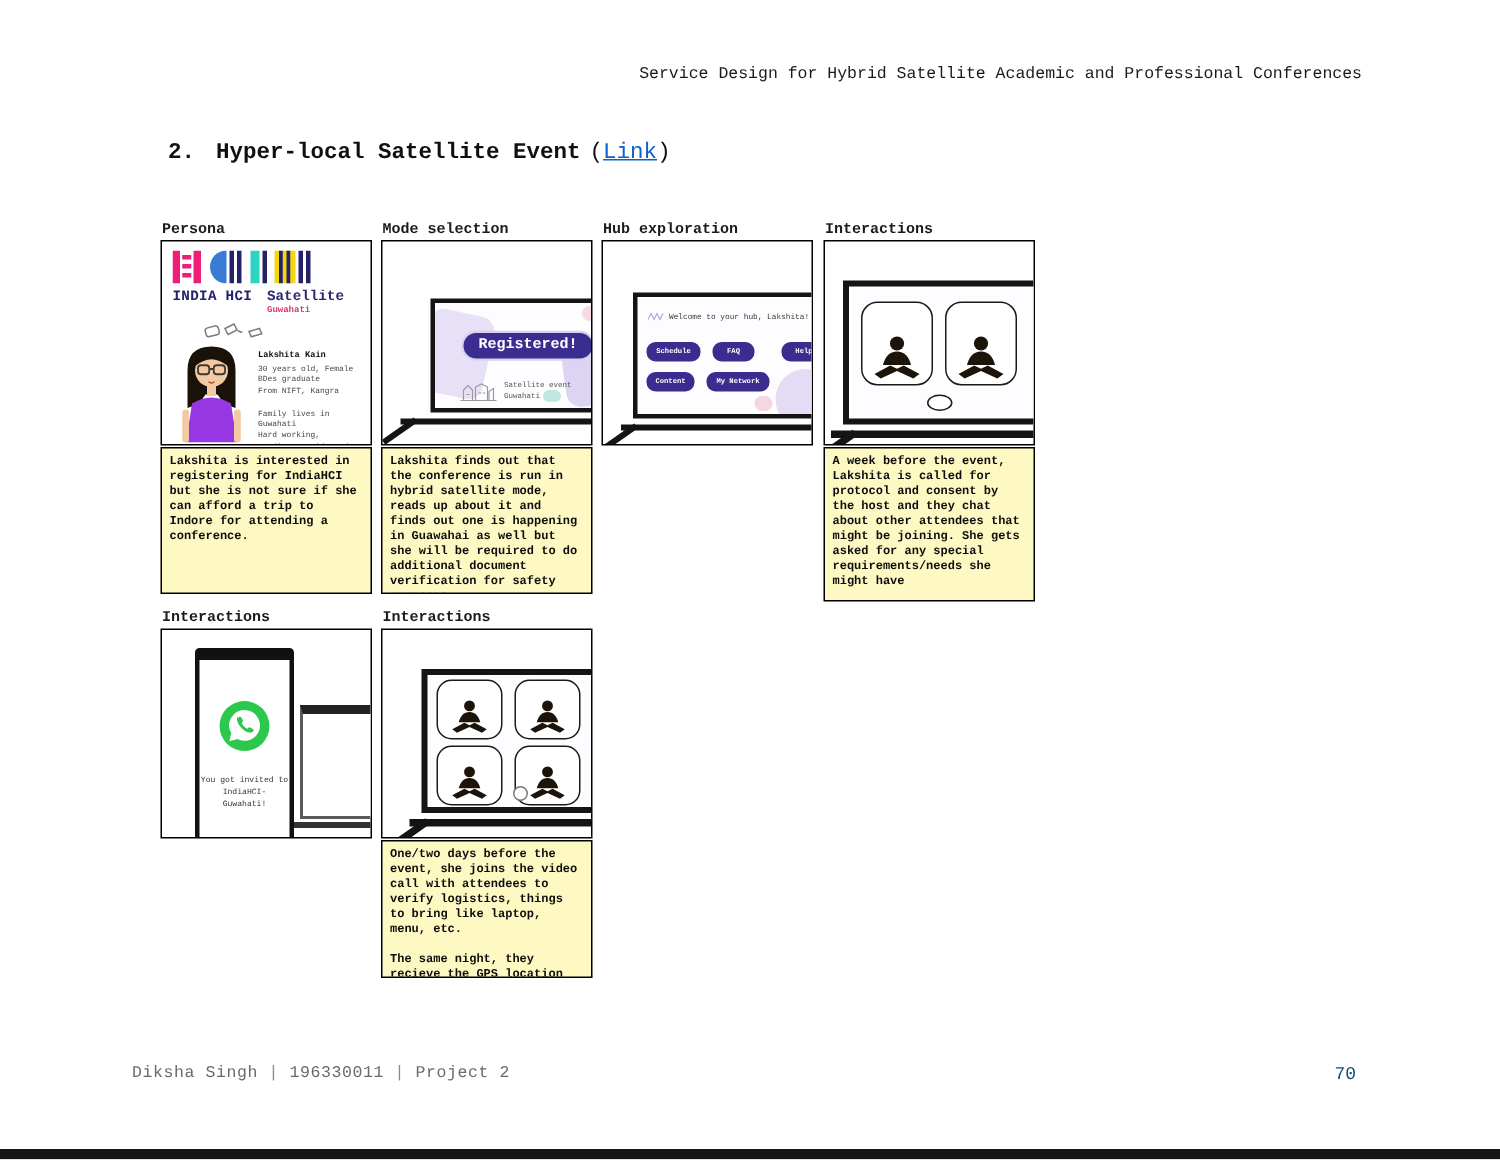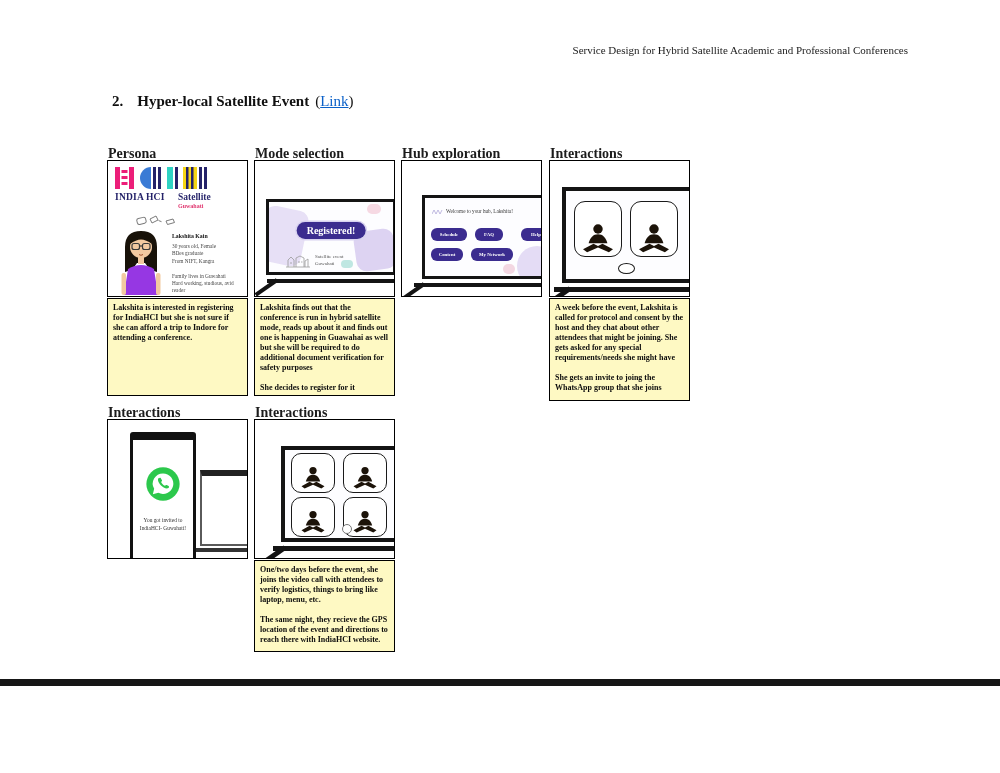--- a/index.html
+++ b/index.html
@@ -1,35 +1,35 @@
 <!DOCTYPE html>
 <html><head>
 <meta charset="utf-8">
 <style>
   * { margin:0; padding:0; box-sizing:border-box; }
   html,body { background:#fff; }
   .page {
-    position:relative; width:1000px; height:686px; background:#ffffff;
-    font-family:Liberation Serif, serif; overflow:hidden;
+    position:relative; width:1000px; height:773px; background:#ffffff;
+    font-family:Liberation Mono, monospace; overflow:hidden;
   }
   .doc-header {
     position:absolute; top:44px; right:92px;
     font-size:11px; color:#1a1a1a;
   }
   .doc-heading {
     position:absolute; top:93px; left:112px;
     font-size:15px; font-weight:700; color:#101010;
   }
   .doc-heading .num { margin-right:14px; }
   .doc-heading .paren { font-weight:400; margin-left:6px; }
   .doc-heading .paren2 { font-weight:400; }
   .doc-heading a.link { color:#0b61c9; text-decoration:underline; font-weight:400; cursor:pointer; }
 
   .panel { position:absolute; width:141px; }
-  .panel-label { font-size:14px; font-weight:700; color:#1c1c1c; margin:0 0 1px 1px; line-height:10px; }
+  .panel-label { font-size:10px; font-weight:700; color:#1c1c1c; margin:0 0 1px 1px; line-height:10px; }
   .art { position:relative; border:1px solid #000; background:#fff; overflow:hidden;padding-left:40px; }
   .caption {
     border:1px solid #000; margin-top:1px; padding:4px 5px;
     font-size:8px; font-weight:700; line-height:1.25; color:#0d0d0d;
     white-space:pre-line; overflow:hidden; background:#fef9c3;
   }
 
   
   .lap-screen { position:absolute; border:3px solid #141414; background:#fdfdff; overflow:hidden; }
   .hinge { position:absolute; background:#141414; height:4px; }
@@ -147,21 +147,21 @@
 
 Family lives in Guwahati
 Hard working, studious, avid reader</div>
     </div>
     <div class="caption" style="height:98px;">Lakshita is interested in registering for IndiaHCI but she is not sure if she can afford a trip to Indore for attending a conference.</div>
   </div>
 
   <div class="panel" style="left:254px; top:149px;">
     <div class="panel-label">Mode selection</div>
     <div class="art" style="height:137px;">
-      <div class="lap-screen" style="left:11px; top:38px; width:130px; height:76px;">
+      <div class="lap-screen" style="left:32px; top:38px; width:130px; height:76px;">
         <div class="blob" style="left:-8px; top:6px; width:44px; height:56px; background:#e7e0f6; transform:rotate(12deg);"></div>
         <div class="blob" style="left:86px; top:28px; width:40px; height:40px; background:#ddd3f2; transform:rotate(-8deg);"></div>
         <div class="blob" style="left:98px; top:2px; width:14px; height:10px; background:#f6d9e3;"></div>
         <div class="blob" style="left:72px; top:58px; width:12px; height:8px; background:#bfe7e2;"></div>
         <div class="reg-badge">Registered!</div>
         <svg style="position:absolute;left:16px;top:52px;" width="26" height="14" viewBox="0 0 26 14" stroke="#9a9a9a" fill="none" stroke-width="0.8">
           <path d="M1 13 h24"></path>
             <path d="M3 13 V6 l3 -3 3 3 v7"></path>
             <path d="M11 13 V4 l4 -2 4 2 v9"></path>
             <path d="M20 13 V7 l3 -2 v8"></path>

